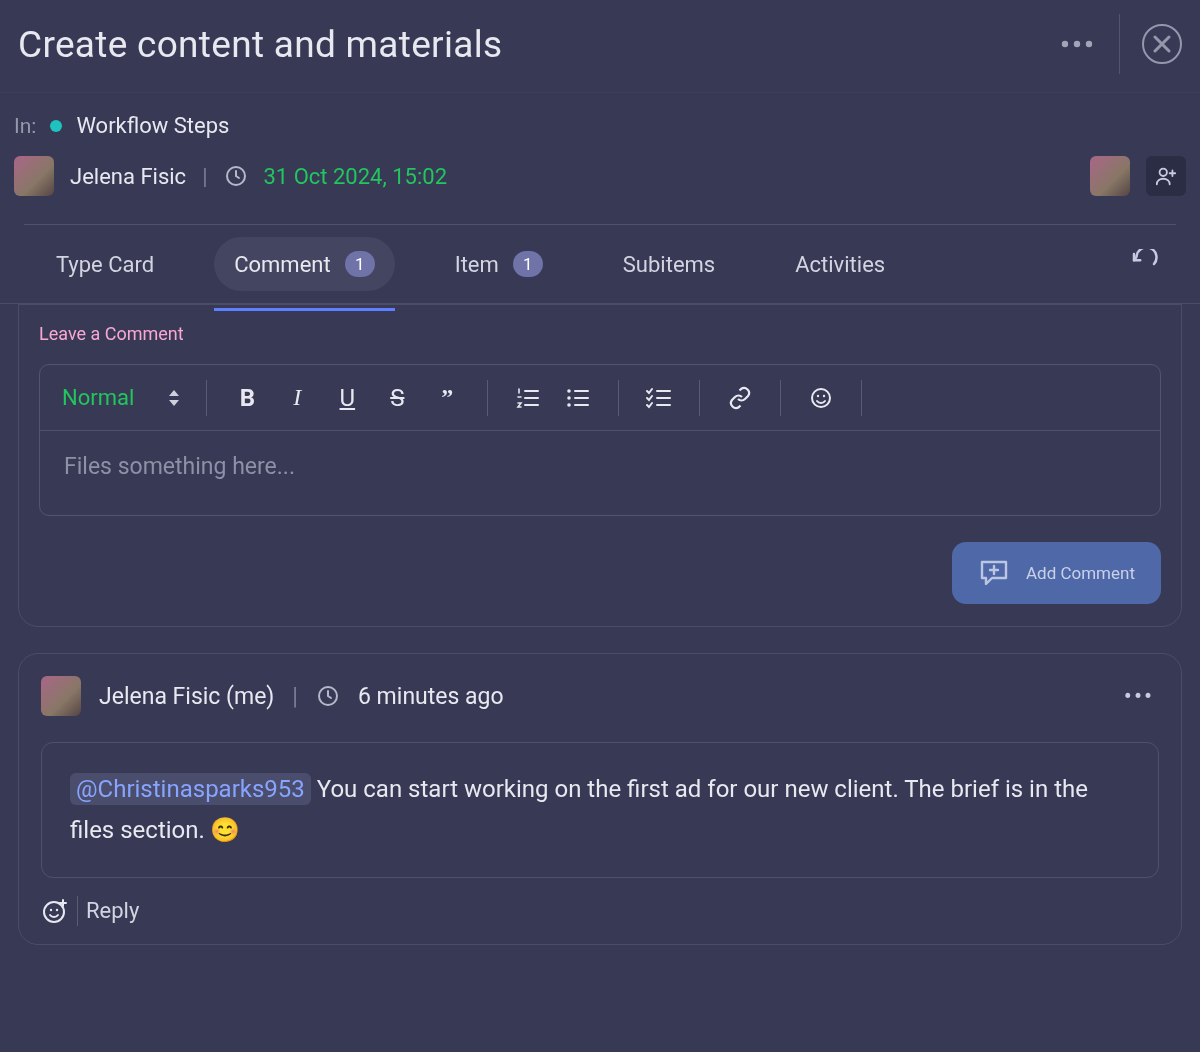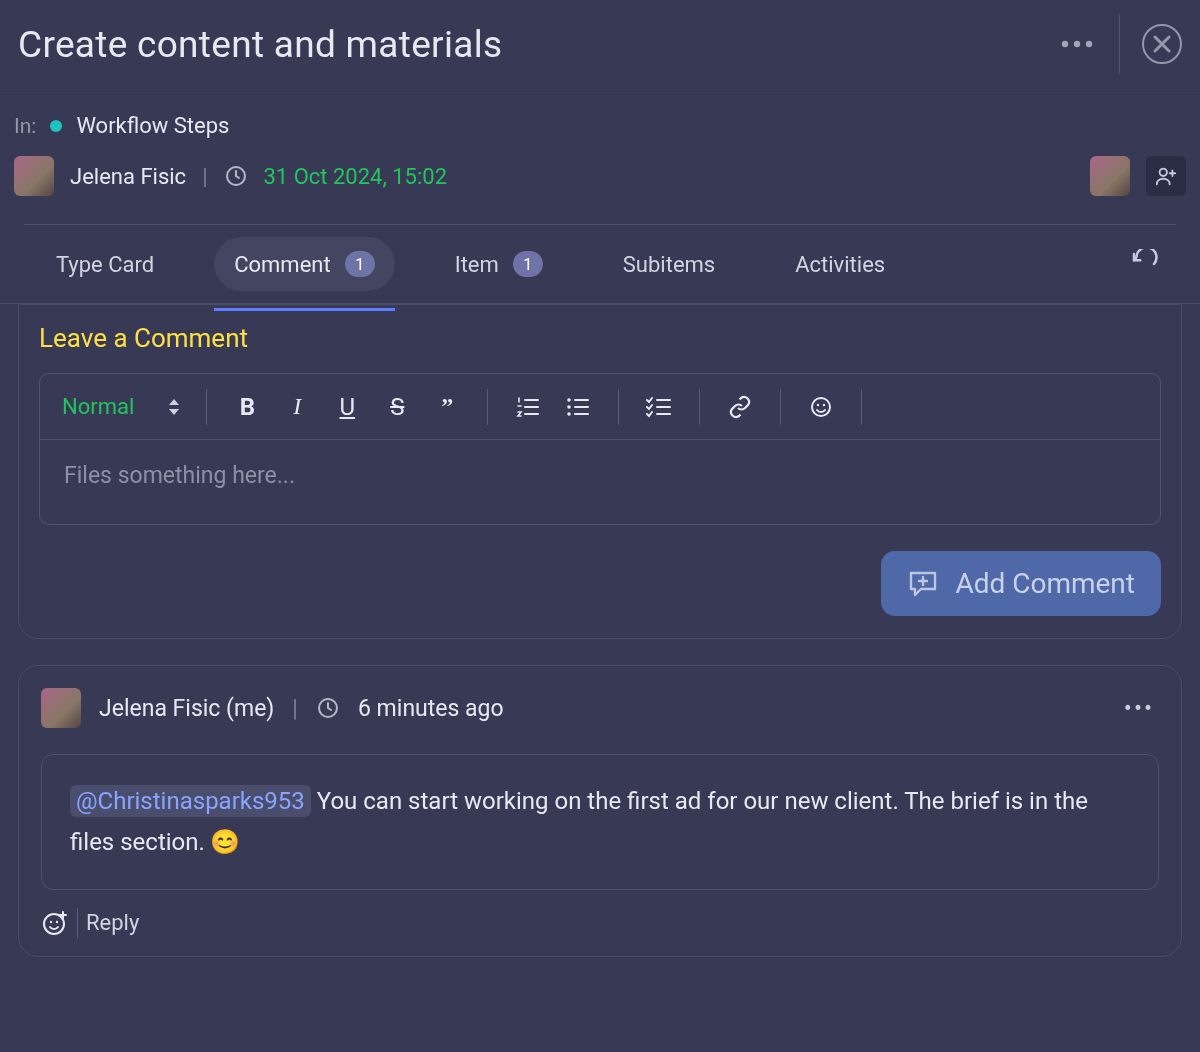--- a/index.html
+++ b/index.html
@@ -57,30 +57,30 @@
     content:""; position:absolute; left:0; right:0; bottom:-20px; height:3px; background:#5e7fff;
   }
   .badge { min-width:30px; height:26px; background:#6f73a8; border-radius:13px; color:#fff; font-size:17px; display:flex;align-items:center;justify-content:center; padding:0 9px;}
   .tabs-right { margin-left:auto; color:#c8cadf;}
   .tabbar-sep{ height:1px; background:rgba(255,255,255,0.10);}
 
   
   .panel-wrap{ padding: 0 18px; display:flex; flex-direction:column; gap:26px; }
   .panel { border:1px solid rgba(255,255,255,0.10); border-bottom-left-radius:20px;border-bottom-right-radius:20px; padding:18px 20px 22px;}
   .panel2 { border:1px solid rgba(255,255,255,0.10); border-radius:20px; padding:22px 22px 18px;}
-  .panel-title{ font-size:26px; color:#fde047; margin-bottom:20px;}
+  .panel-title{ font-size:18px; color:#f9a8d4; margin-bottom:20px;}
   .editor{ border:1px solid rgba(255,255,255,0.14); border-radius:10px; overflow:hidden;}
   .toolbar{ display:flex; align-items:center; height:66px; padding:0 22px; gap:22px; border-bottom:1px solid rgba(255,255,255,0.12);}
   .tb-sep{ width:1px; height:36px; background:rgba(255,255,255,0.18); margin:0 4px;}
   .tb-select{ display:flex; align-items:center; gap:34px; color:#22c55e; font-size:22px;}
   .sort-carets{ display:inline-flex; flex-direction:column; line-height:0; gap:2px; color:#cfd0de;}
   .tb-btn{ color:#e8e8f0; font-size:24px; cursor:pointer; display:inline-flex; align-items:center; justify-content:center; min-width:28px;}
   .editor-area{ min-height:84px; padding:22px 24px; color:#8e90a6; font-size:23px;}
   .panel-actions{ display:flex; justify-content:flex-end; margin-top:26px;}
-  .add-btn{ display:flex; align-items:center; gap:16px; background:#4e68a8; color:#c9d1e8; font-size:28px; padding:16px 26px; border-radius:14px; cursor:pointer;}
+  .add-btn{ display:flex; align-items:center; gap:16px; background:#4e68a8; color:#c9d1e8; font-size:17px; padding:16px 26px; border-radius:14px; cursor:pointer;}
   .add-btn svg{ color:#bcc6e2;}
 
   
   .c-head{ display:flex; align-items:center; gap:18px; font-size:23px;}
   .c-body{ border:1px solid rgba(255,255,255,0.12); border-radius:12px; margin-top:26px; padding:26px 28px; font-size:24px; line-height:1.7; color:#e8e8f0;}
   .mention{ background:#4b4d6d; color:#87a4ff; border-radius:6px; padding:2px 6px;}
   .c-foot{ display:flex; align-items:center; gap:4px; margin-top:18px; font-size:22px; color:#d3d4e2;}
   .c-foot .tb-sep{height:30px;}
   .ellipsis { color:#c8cadf; font-size:24px; letter-spacing:2px;}
   .u { text-decoration: underline; }

